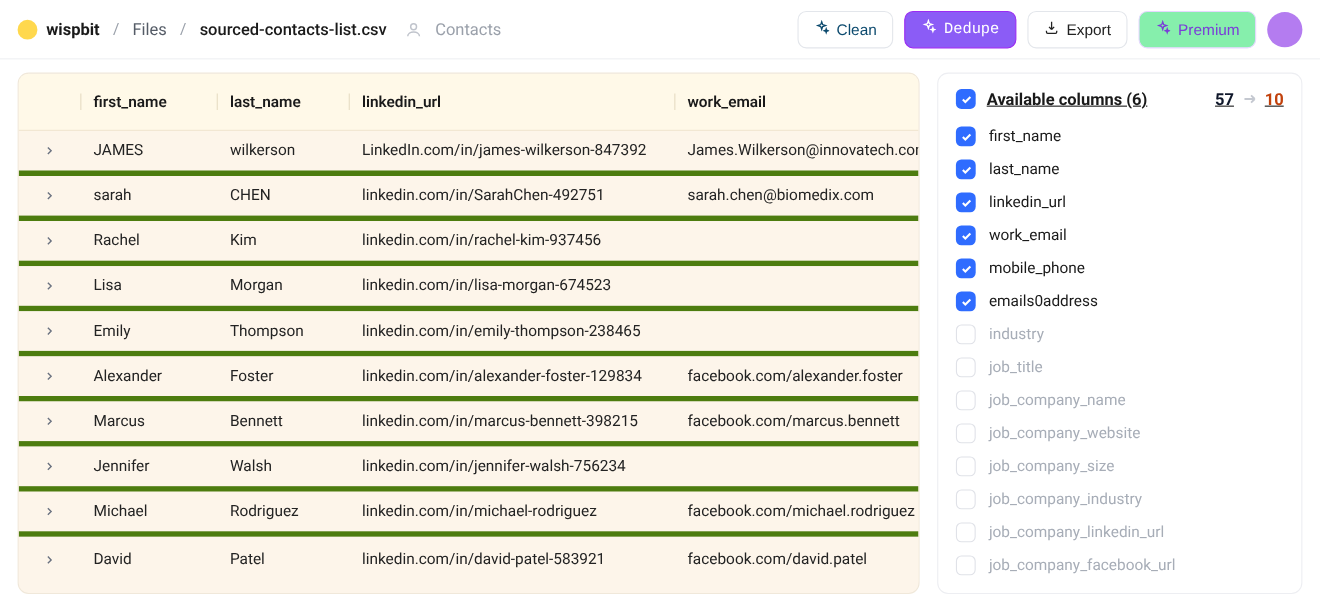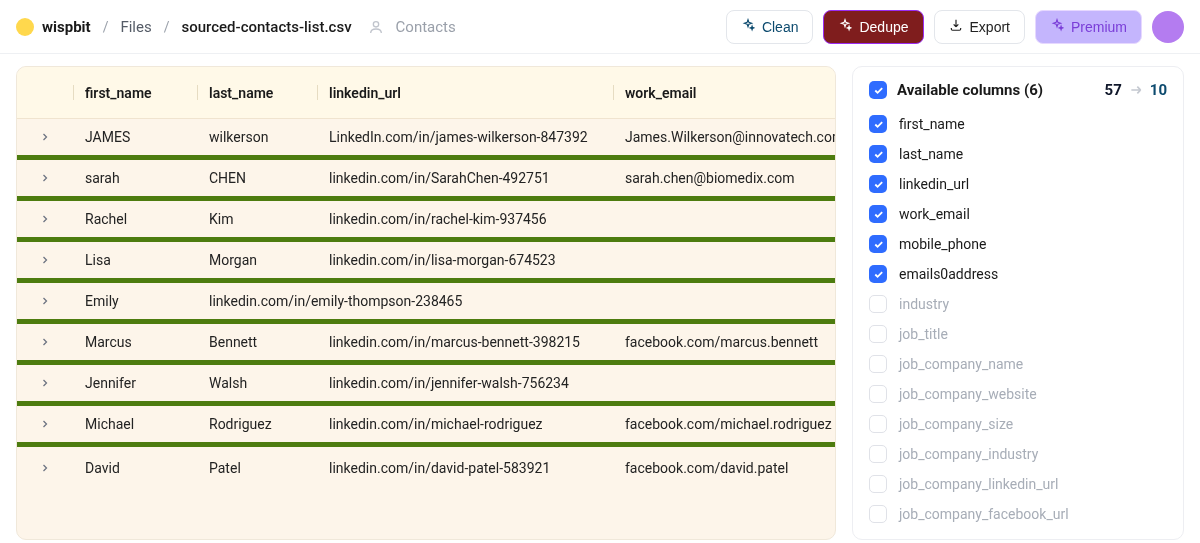--- a/index.html
+++ b/index.html
@@ -37,24 +37,24 @@
     .header-right { display: flex; align-items: center; gap: 10px; }
     .btn {
       display: inline-flex; align-items: center; gap: 7px;
       height: 34px; padding: 0 14px;
       border: 1px solid #e3e6eb; border-radius: 8px;
       background: #fff; font-size: 14px; font-weight: 500;
       cursor: pointer; color: #222;
     }
     .btn.disabled { color: #0c4a6e; cursor: default; }
     .btn.purple {
-      background: #7f1d1d; color: #fff; border-color: #9a2cf2;
+      background: #8b5cf6; color: #fff; border-color: #9a2cf2; font-family: Liberation Mono, monospace;
     }
     .btn.premium {
-      background: #c4b5fd; border-color: #e6d8ff; color: #7a3dd8;
+      background: #86efac; border-color: #e6d8ff; color: #7a3dd8;
     }
     .avatar {
       width: 32px; height: 32px; border-radius: 50%;
       background: #b47cf0;
     }
 
     
     .content { display: flex; gap: 16px; padding: 12px 16px; }
 
     
@@ -109,34 +109,35 @@
     .side {
       flex: 1;
       border: 1px solid #edeef2;
       border-radius: 10px;
       padding: 14px 16px;
       background: #fff;
     }
     .side-head {
       display: flex; align-items: center; gap: 10px;
       margin-bottom: 14px;
+      text-decoration: underline;
     }
     .cb {
       width: 18px; height: 18px; border-radius: 5px;
       display: inline-flex; align-items: center; justify-content: center;
       flex-shrink: 0;
     }
     .cb.checked { background: #2f6cff; }
     .cb.unchecked { background: #fff; border: 1.5px solid #e0e2e8; }
     .cb svg { width: 11px; height: 11px; }
     .side-title { font-weight: 700; font-size: 15px; flex: 1; }
     .counts { display: inline-flex; align-items: center; gap: 6px; font-weight: 700; font-size: 15px; }
     .count-gray { color: #0f172a; }
     .arrow { color: #c4c8d0; display: inline-flex; }
-    .count-green { color: #0c4a6e; }
+    .count-green { color: #c2410c; }
 
     .col-list { display: flex; flex-direction: column; gap: 8px; }
     .col-item { display: flex; align-items: center; gap: 12px; font-size: 14px; height: 22px;}
     .col-item.off { color: #a7adb7; }
   </style>
 </head>
 <body>
 
 <div class="header">
   <div class="header-left">
@@ -260,22 +261,36 @@
         </div>
         <div class="trow">
           <div class="td col-expand">
             <span class="chev">
               <svg width="12" height="12" viewBox="0 0 24 24" fill="none" stroke="currentColor" stroke-width="2.5">
                 <path d="M9 6l6 6-6 6"></path>
               </svg>
             </span>
           </div>
           <div class="td col-first">Emily</div>
+          <div class="td col-last">Thompson</div>
           <div class="td col-link">linkedin.com/in/emily-thompson-238465</div>
           <div class="td col-email"></div>
+        </div>
+        <div class="trow">
+          <div class="td col-expand">
+            <span class="chev">
+              <svg width="12" height="12" viewBox="0 0 24 24" fill="none" stroke="currentColor" stroke-width="2.5">
+                <path d="M9 6l6 6-6 6"></path>
+              </svg>
+            </span>
+          </div>
+          <div class="td col-first">Alexander</div>
+          <div class="td col-last">Foster</div>
+          <div class="td col-link">linkedin.com/in/alexander-foster-129834</div>
+          <div class="td col-email">facebook.com/alexander.foster</div>
         </div>
         <div class="trow">
           <div class="td col-expand">
             <span class="chev">
               <svg width="12" height="12" viewBox="0 0 24 24" fill="none" stroke="currentColor" stroke-width="2.5">
                 <path d="M9 6l6 6-6 6"></path>
               </svg>
             </span>
           </div>
           <div class="td col-first">Marcus</div>

